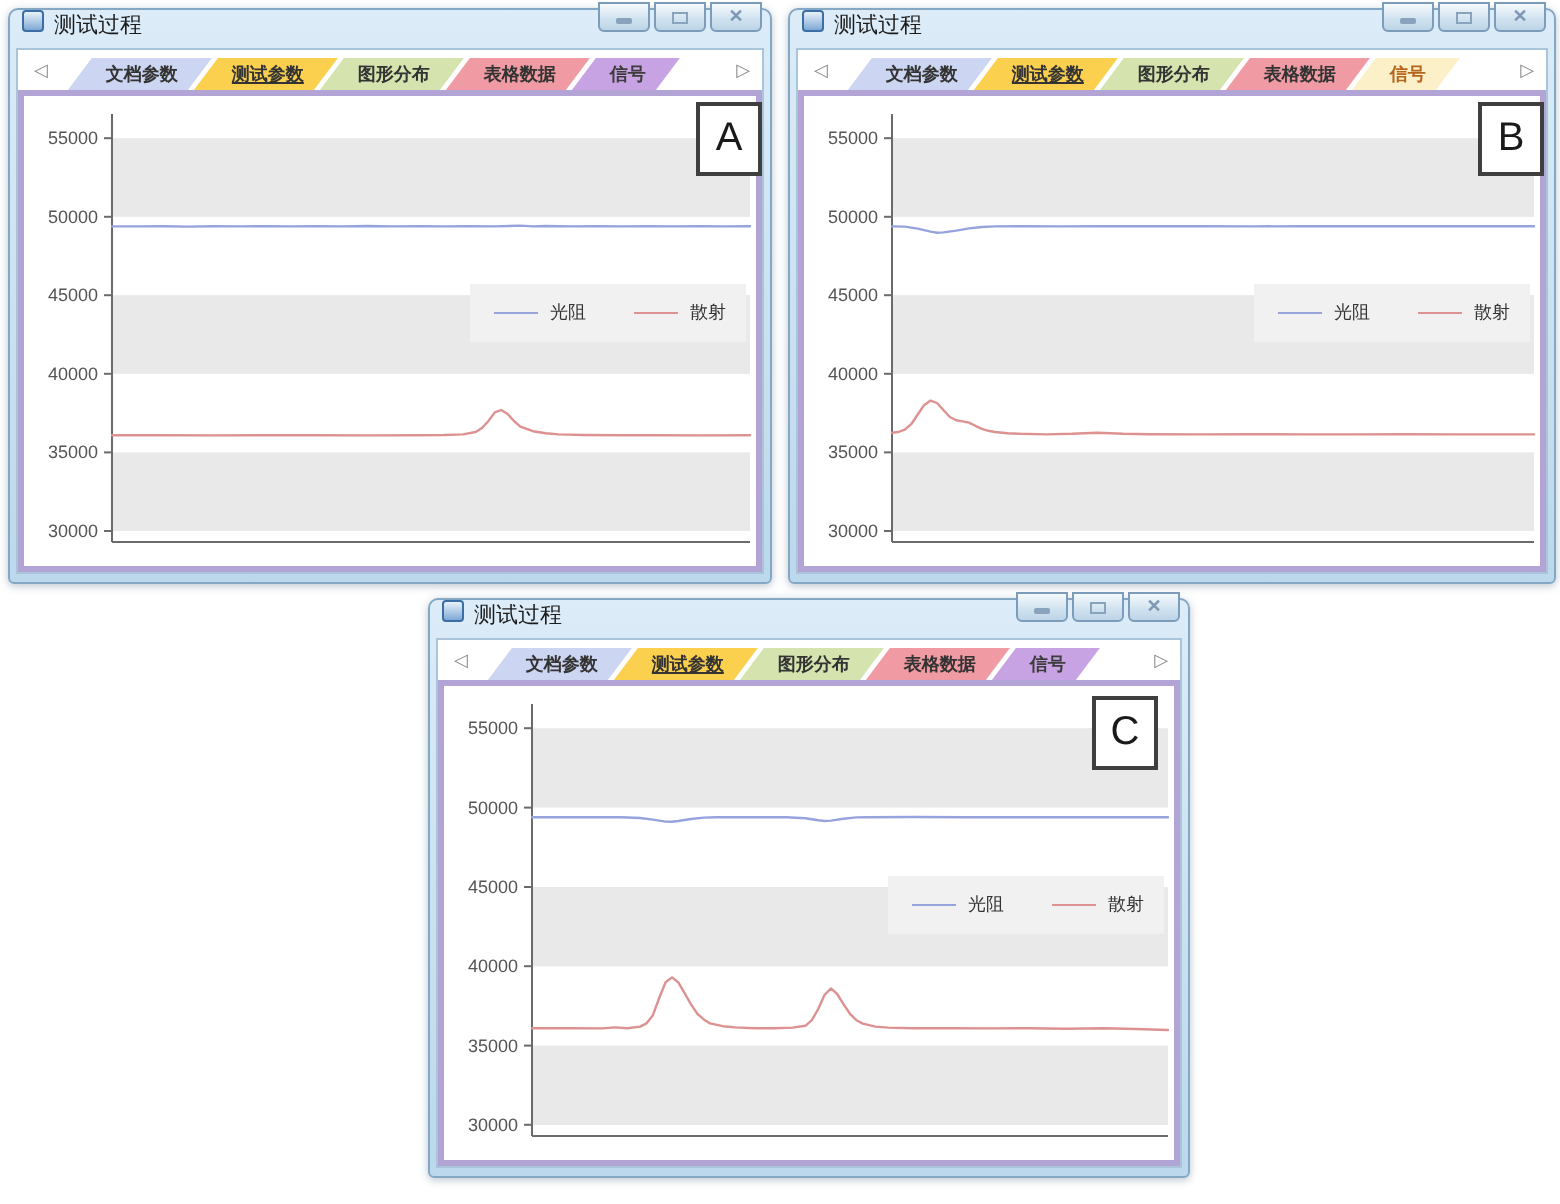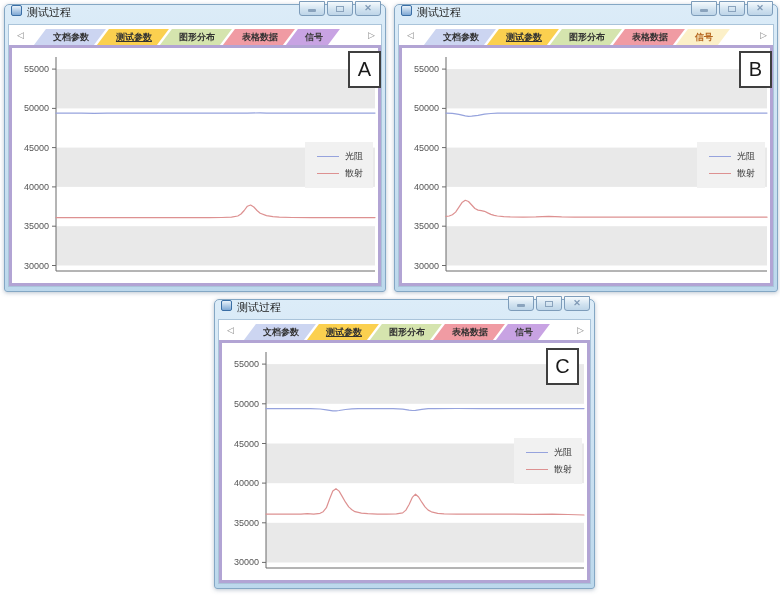--- a/index.html
+++ b/index.html
@@ -33,21 +33,21 @@
          padding:0 17px 0 19px; white-space:nowrap; cursor:pointer;
          clip-path:polygon(12px 0, 100% 0, calc(100% - 12px) 100%, 0 100%); }
   .tab + .tab { margin-left:-9px; }
   .t1{z-index:5;} .t2{z-index:4;text-decoration:underline;} .t3{z-index:3;} .t4{z-index:2;} .t5{z-index:1;}
   .tab { position:relative; }
 
   .content { flex:1 1 auto; border:3px solid #b2a4d4; background:#ffffff; position:relative; }
   .chart { position:absolute; left:0; top:0; right:0; bottom:0; }
 
   .legend { position:absolute; right:5px; top:40%; background:#f1f1f1; padding:8px 10px 8px 12px;
-            display:flex; flex-direction:column; gap:4px; }
+            display:flex; flex-direction:row; gap:24px; }
   .legend-row { display:flex; align-items:center; gap:6px; }
   .legend-line { display:inline-block; width:22px; height:0; border-top:1.6px solid #999; }
   .legend-label { font-size:9px; color:#333; }
 
   .letter-badge { position:absolute; width:33px; height:37px; background:#ffffff; border:2px solid #3f3f3f;
                   display:flex; align-items:center; justify-content:center;
                   font-size:20px; color:#1a1a1a; z-index:20; }
   .win-a .letter-badge { top:46px; right:4px; }
   .win-b .letter-badge { top:46px; right:5px; }
   .win-c .letter-badge { top:48px; right:15px; }

